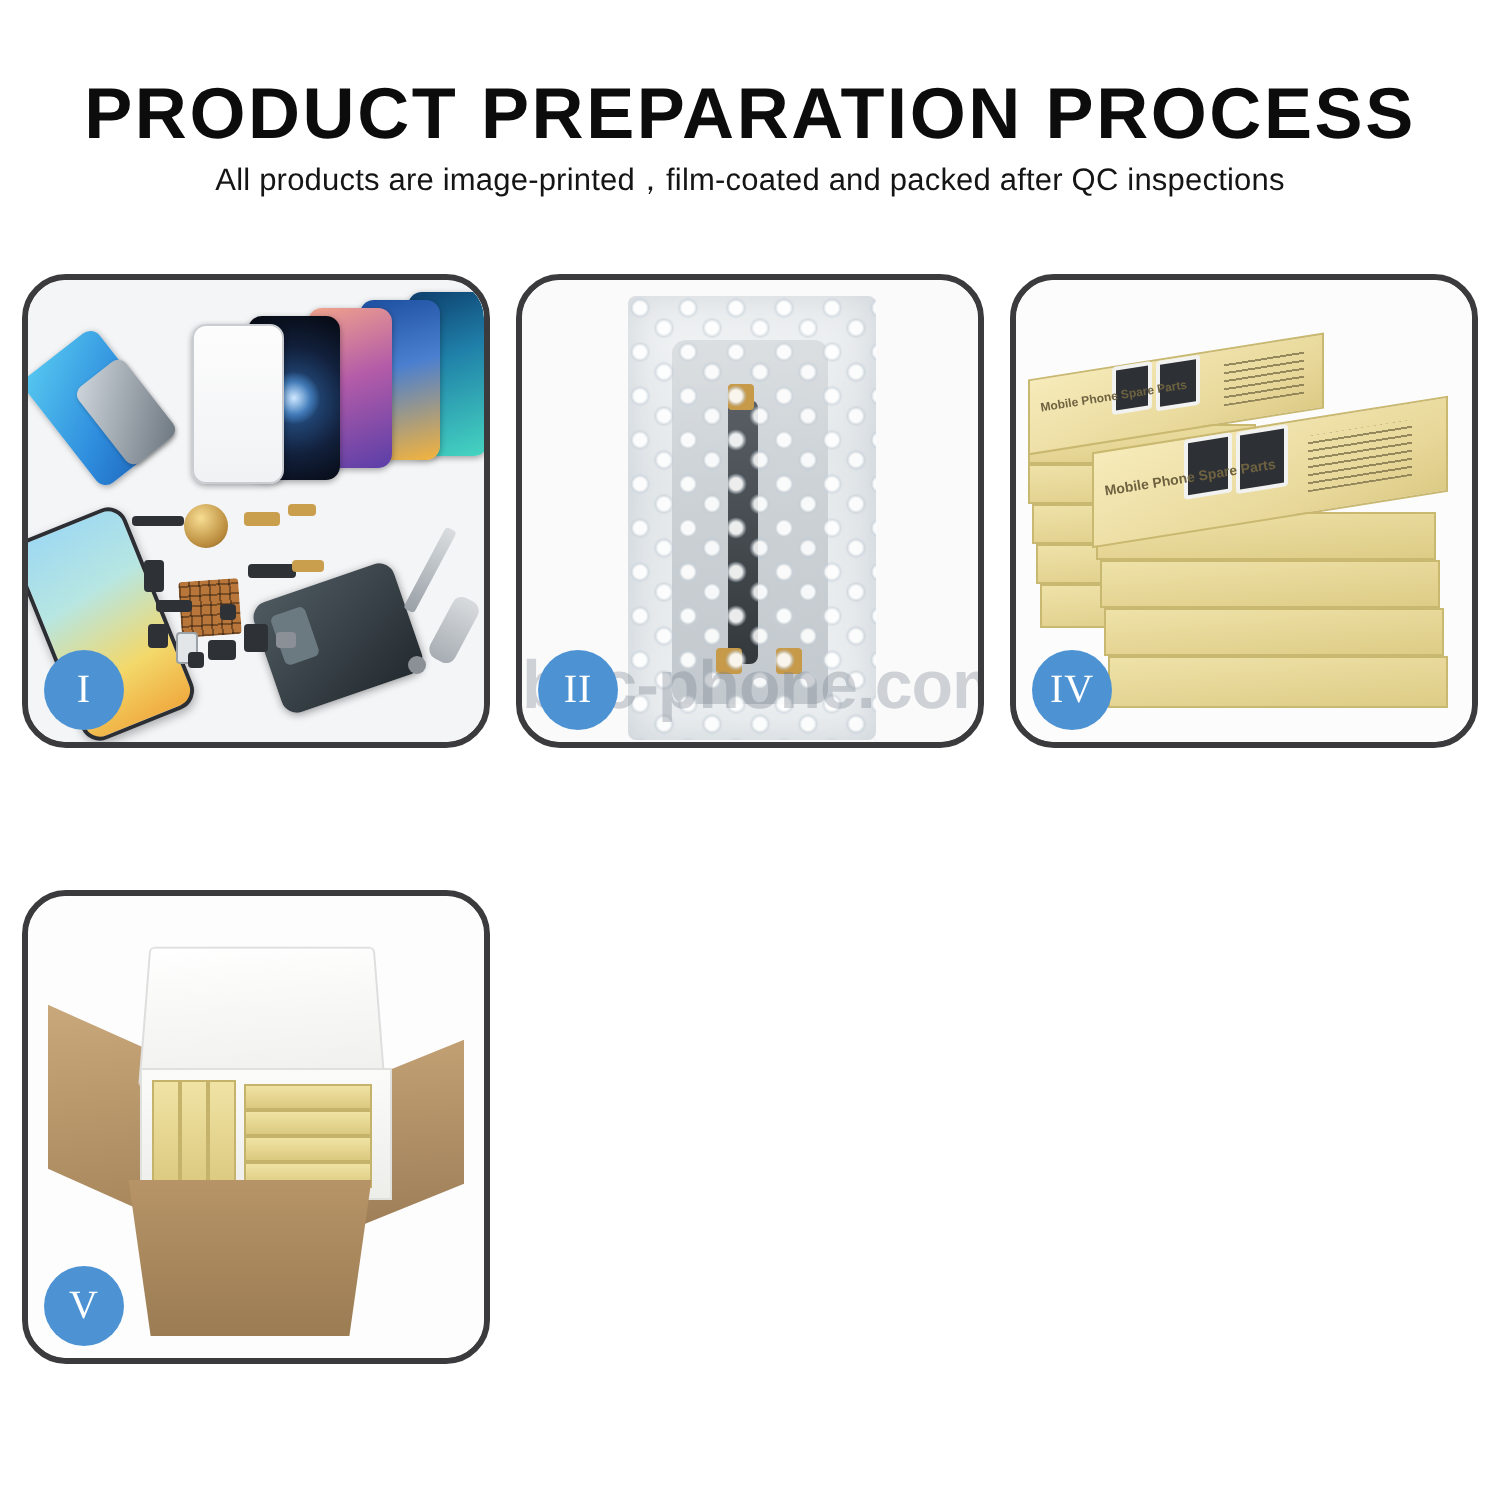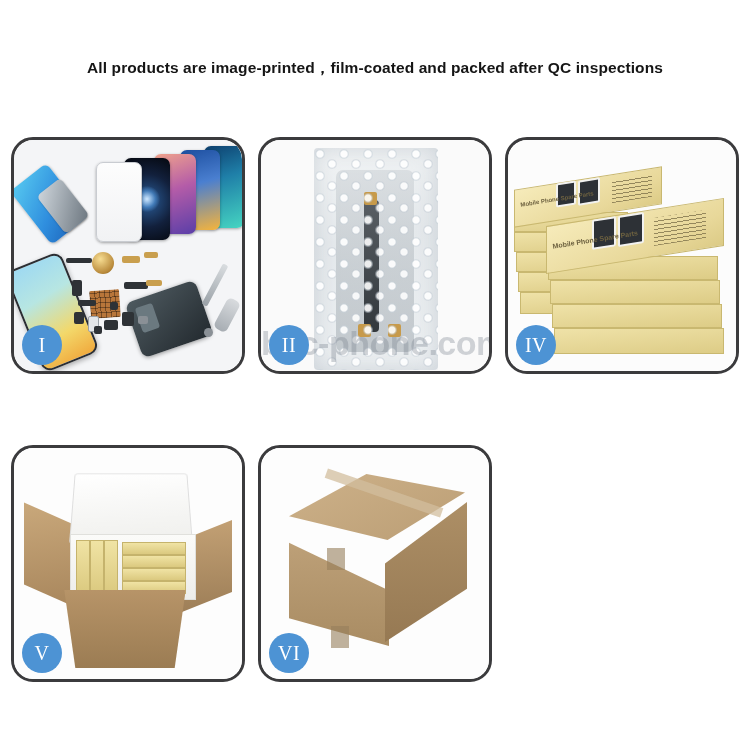--- a/index.html
+++ b/index.html
@@ -27,23 +27,23 @@
     font-weight: 700;
     letter-spacing: 1.3px;
     color: #0c0c0c;
     line-height: 1.05;
     margin: 0;
     white-space: nowrap;
   }
   #page-subtitle {
     font-family: "Liberation Sans", sans-serif;
     font-size: 15.5px;
-    font-weight: 700;
+    font-weight: 400;
     color: #151515;
-    margin: 20px 0 0 0;
+    margin: 4px 0 0 0;
     letter-spacing: 0.1px;
     white-space: nowrap;
   }
 
   
   #steps-grid {
     position: absolute;
     top: 137px;
     left: 11px;
     width: 728px;
@@ -341,20 +341,21 @@
   }
   .c6-tab{
     position:absolute; width:18px; height:22px;
     background:rgba(150,126,92,.6);
   }
 </style>
 </head>
 <body>
 
 <div id="header">
+  <h1 id="page-title">PRODUCT PREPARATION PROCESS</h1>
   <p id="page-subtitle">All products are image-printed，film-coated and packed after QC inspections</p>
 </div>
 
 <div id="steps-grid">
 
   <div class="step-panel">
     <div class="panel-photo">
       <div class="p1-bg"></div>
       <div class="ph ph1"></div>
         <div class="ph1b"></div>
@@ -450,26 +451,14 @@
       <div class="c5-yellow" style="left:90px;top:92px;width:12px;height:52px;"></div>
       <div class="c5-yellow" style="left:108px;top:94px;width:62px;height:11px;"></div>
       <div class="c5-yellow" style="left:108px;top:107px;width:62px;height:11px;"></div>
       <div class="c5-yellow" style="left:108px;top:120px;width:62px;height:11px;"></div>
       <div class="c5-yellow" style="left:108px;top:133px;width:62px;height:11px;"></div>
       <div class="c5-front"></div>
     </div>
     <div class="step-badge">V</div>
   </div>
 
-  <div class="step-panel">
-    <div class="panel-photo">
-      <div class="p6-bg"></div>
-      <div class="c6-top"></div>
-      <div class="c6-left"></div>
-      <div class="c6-right"></div>
-      <div class="c6-tape"></div>
-      <div class="c6-tab" style="left:66px;top:100px;"></div>
-      <div class="c6-tab" style="left:70px;top:178px;"></div>
-    </div>
-    <div class="step-badge">VI</div>
-  </div>
 
 </div>
 
 </body></html>

